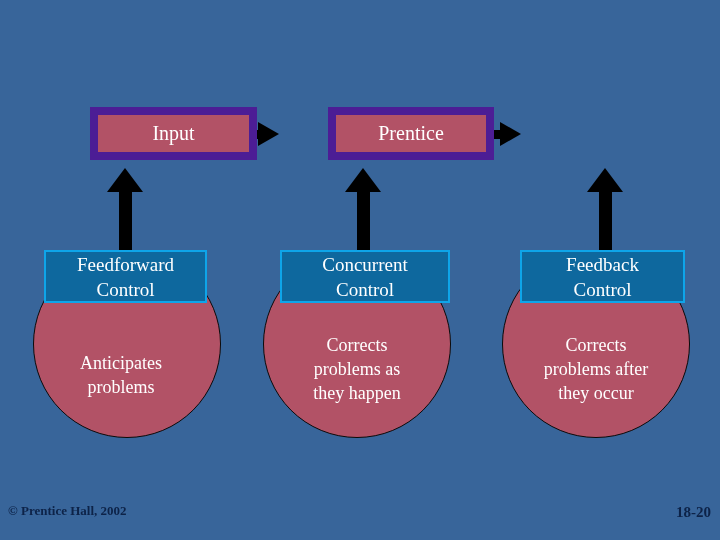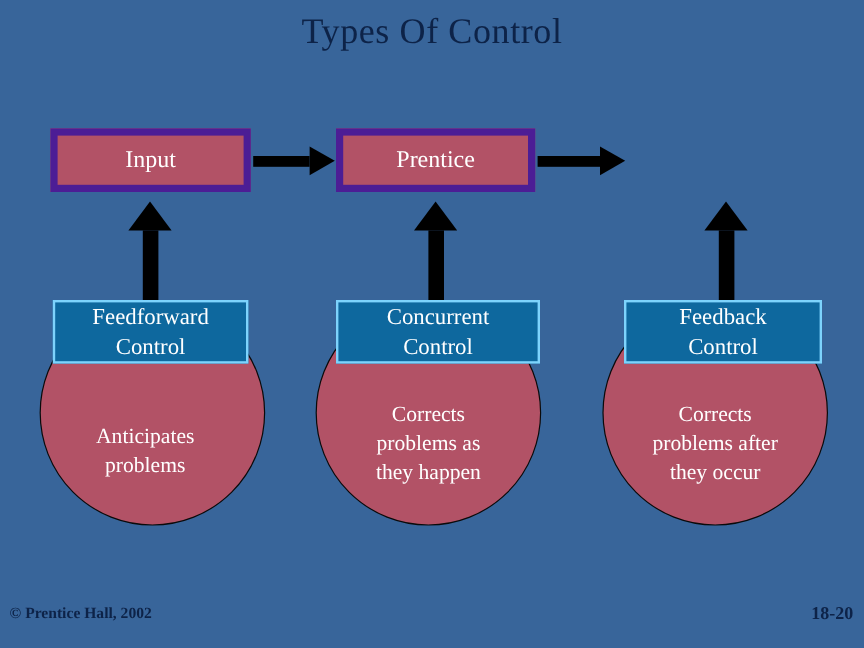--- a/index.html
+++ b/index.html
@@ -31,27 +31,28 @@
     font-size: 30px;
     letter-spacing: 0.5px;
     color: var(--dark-text);
   }
 
   .stage-box {
     position: absolute;
     top: 107px;
     height: 53px;
     background: var(--rose);
-    border: 6px solid #4c1d95;
+    border: 8px solid #4c1d95;
     display: flex;
     align-items: center;
     justify-content: center;
     color: var(--box-text);
     font-size: 20px;
     z-index: 4;
+    margin-left: 48px;
   }
   .stage-input    { left: 42px;  width: 167px; }
   .stage-processes{ left: 280px; width: 166px; }
   .stage-output   { left: 521px; width: 164px; }
 
   .h-arrow {
     position: absolute;
     top: 122px;
     height: 24px;
     display: flex;
@@ -95,21 +96,21 @@
   }
   .v-arrow-1 { left: 107px; }
   .v-arrow-2 { left: 345px; }
   .v-arrow-3 { left: 587px; }
 
   .control-box {
     position: absolute;
     top: 250px;
     height: 53px;
     background: var(--blue-box);
-    border: 2px solid #7dd3fc;
+    border: 2px solid #0ea5e9;
     display: flex;
     align-items: center;
     justify-content: center;
     text-align: center;
     color: var(--box-text);
     font-size: 19px;
     line-height: 25px;
     white-space: pre-line;
     z-index: 4;
   }
@@ -162,21 +163,20 @@
     font-weight: bold;
     color: var(--dark-text);
     text-align: right;
   }
 </style>
 </head>
 <body>
 
 <div class="slide">
 
-  <div class="title">Types Of Control</div>
 
   <div class="stage-box stage-input">
     <span>Input</span>
   </div>
   <div class="stage-box stage-processes">
     <span>Prentice</span>
   </div>
 
   <div class="h-arrow h-arrow-1">
     <div class="shaft"></div>

